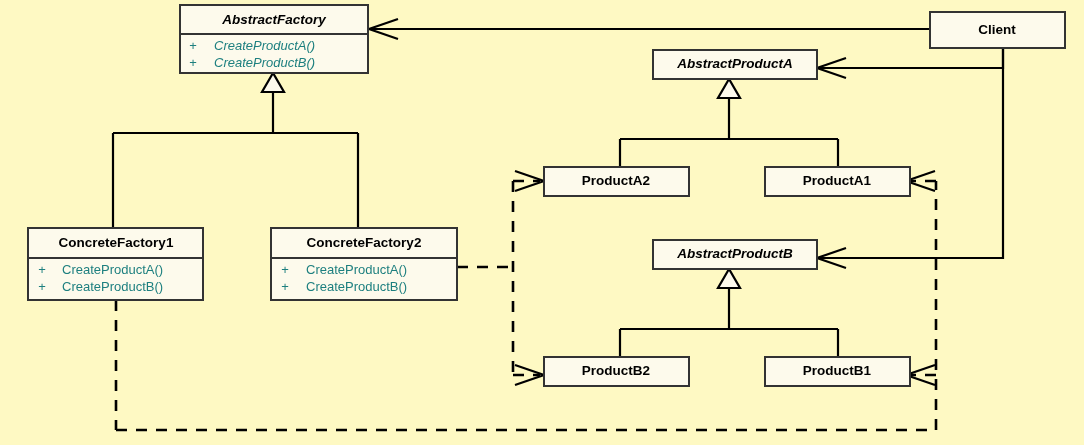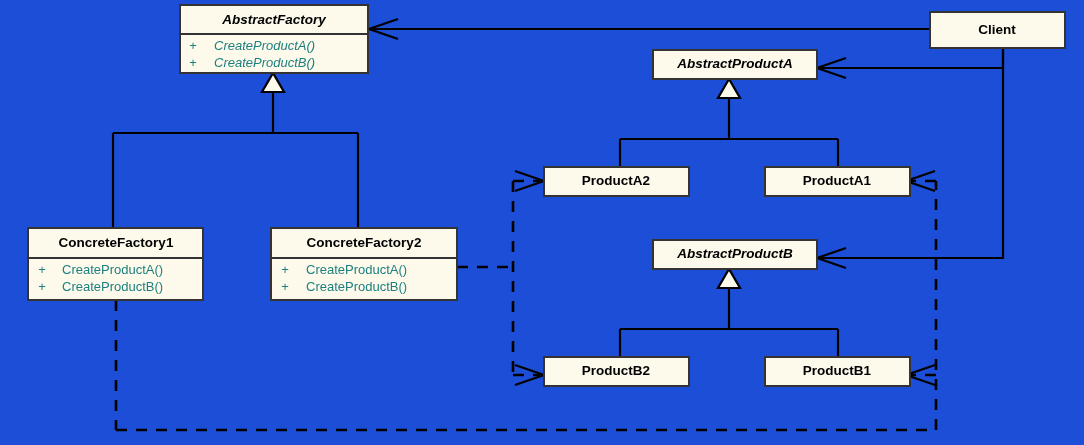--- a/index.html
+++ b/index.html
@@ -1,18 +1,18 @@
 <!DOCTYPE html>
 <html><head>
 <meta charset="utf-8">
 <style>
   html,body{margin:0;padding:0;background:#ffffff;}
   body{width:1084px;height:445px;overflow:hidden;
        font-family:"Liberation Sans","DejaVu Sans",sans-serif;}
-  #diagram-root{position:relative;width:1084px;height:445px;background:#1d4ed8;}
+  #diagram-root{position:relative;width:1084px;height:445px;background:#fef9c3;}
   svg{display:block;}
   .cls-box{fill:#fdfaec;stroke:#333333;stroke-width:2;}
   .cls-div{stroke:#333333;stroke-width:2;}
   .edge{stroke:#000000;stroke-width:2.2;fill:none;}
   .edge-dashed{stroke:#000000;stroke-width:2.6;fill:none;
                stroke-dasharray:11 9;stroke-linecap:butt;}
   .tri{fill:#fdfaec;stroke:#000000;stroke-width:2.2;}
   .arrowline{stroke:#000000;stroke-width:2.2;fill:none;}
   text{dominant-baseline:middle;}
   .t-name{font-family:"Liberation Sans","DejaVu Sans",sans-serif;

